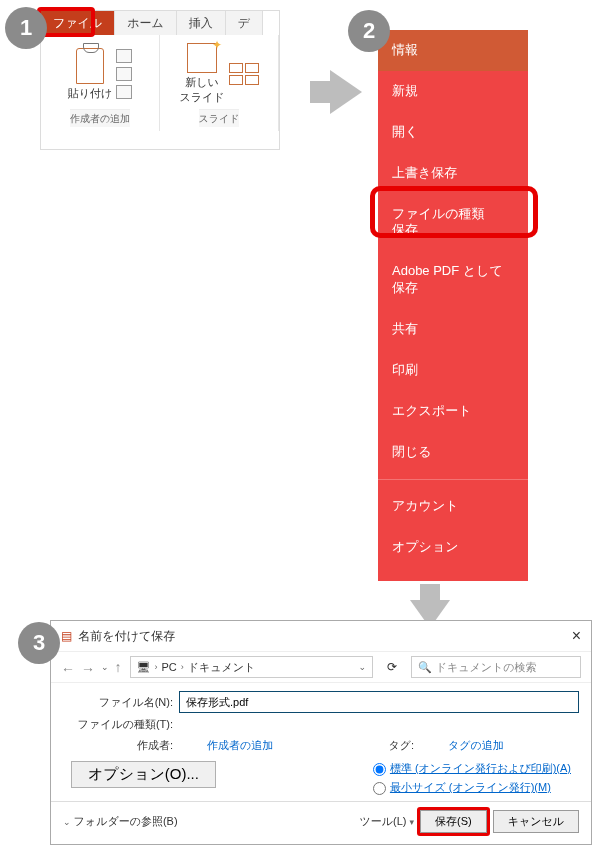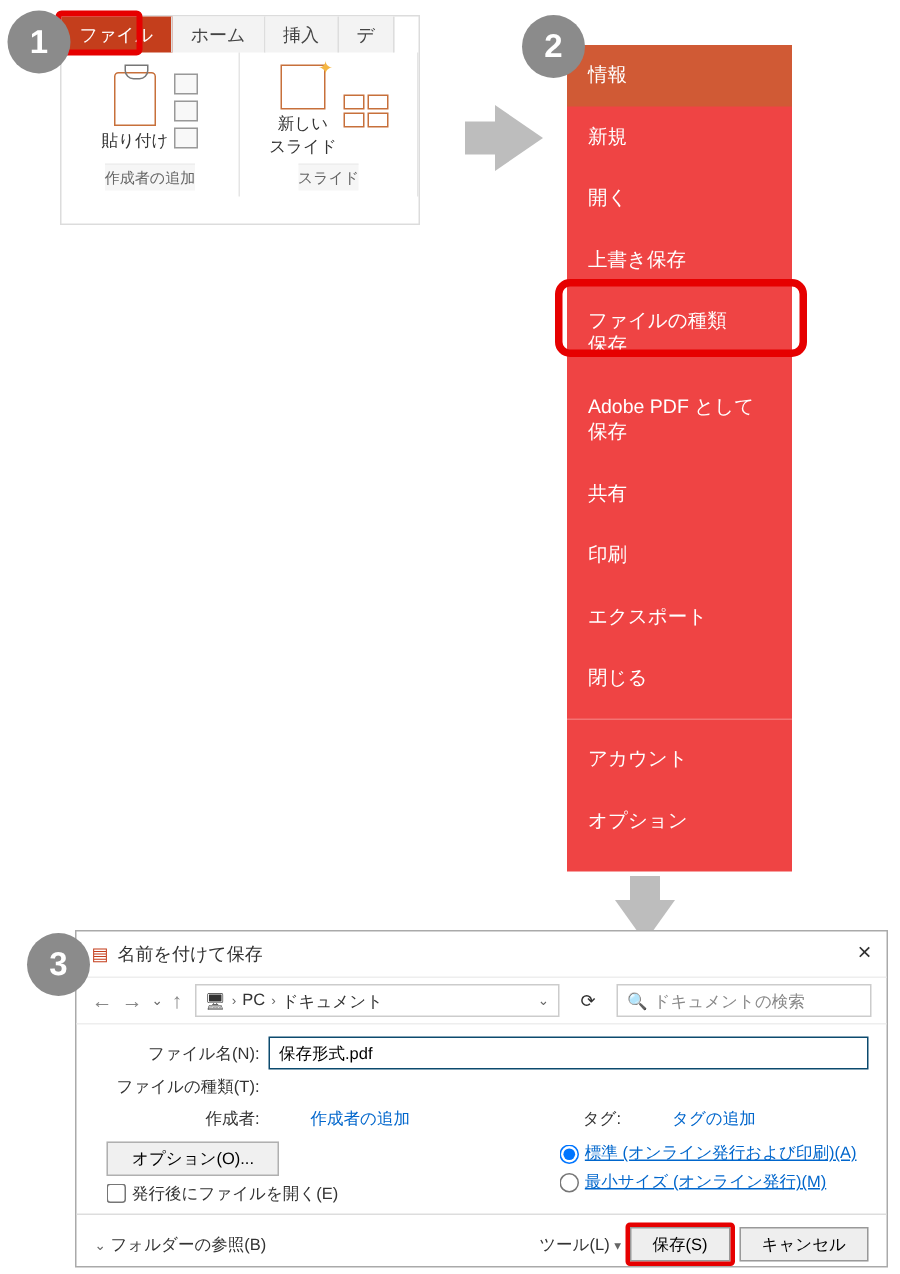--- a/index.html
+++ b/index.html
@@ -79,21 +79,21 @@
   .ftype-row { position:relative; }
   .red-box-3 { position:absolute; left: -2px; top:-2px; right:-2px; height:24px;
     border:2px solid #e60000; border-radius:3px; pointer-events:none; }
 
   .meta-row { display:grid; grid-template-columns: 110px 1fr 70px 1fr; column-gap:6px;
      padding: 2px 12px; font-size:11px;}
   .meta-row .ml{ text-align:right; color:#333;}
   .meta-row .link{ color:#0066cc;margin-left:28px;}
 
   .mid-row { display:flex; align-items:flex-start; justify-content:space-between; padding: 6px 20px; font-size:11px;}
-  .opt-btn { border:1px solid #b0b0b0; background:#f0f0f0; padding: 3px 16px; font-size:11px;}
+  .opt-btn { border:1px solid #b0b0b0; background:#f0f0f0; padding: 3px 16px; font-size:15px;}
   .radio-col { display:flex; flex-direction:column; gap:4px; }
   .radio-item { display:flex; align-items:flex-start; gap:4px; }
   .radio-item input { margin-top:2px; }
   .radio-item .link { color:#0066cc; text-decoration: underline;}
   .chk-row { display:flex; align-items:center; gap:4px; margin-top:4px;}
 
   .bottom-row { display:flex; align-items:center; justify-content:space-between; padding: 8px 12px 10px;
     border-top:1px solid #ddd; font-size:11px;}
   .btn { border:1px solid #999; background:#eee; padding:3px 14px; font-size:11px;}
   .btn.save { position:relative; }
@@ -218,24 +218,20 @@
   <div class="meta-row">
     <div class="ml">作成者:</div>
     <div class="link">作成者の追加</div>
     <div class="ml">タグ:</div>
     <div class="link">タグの追加</div>
   </div>
 
   <div class="mid-row">
     <div>
       <button class="opt-btn">オプション(O)...</button>
-      <div class="chk-row">
-        <input type="checkbox" style="">
-        <span>発行後にファイルを開く(E)</span>
-      </div>
     </div>
     <div class="radio-col">
       <label class="radio-item">
         <input type="radio" name="opt" checked="" style="">
         <span class="link">標準 (オンライン発行および印刷)(A)</span>
       </label>
       <label class="radio-item">
         <input type="radio" name="opt" style="">
         <span class="link">最小サイズ (オンライン発行)(M)</span>
       </label>

